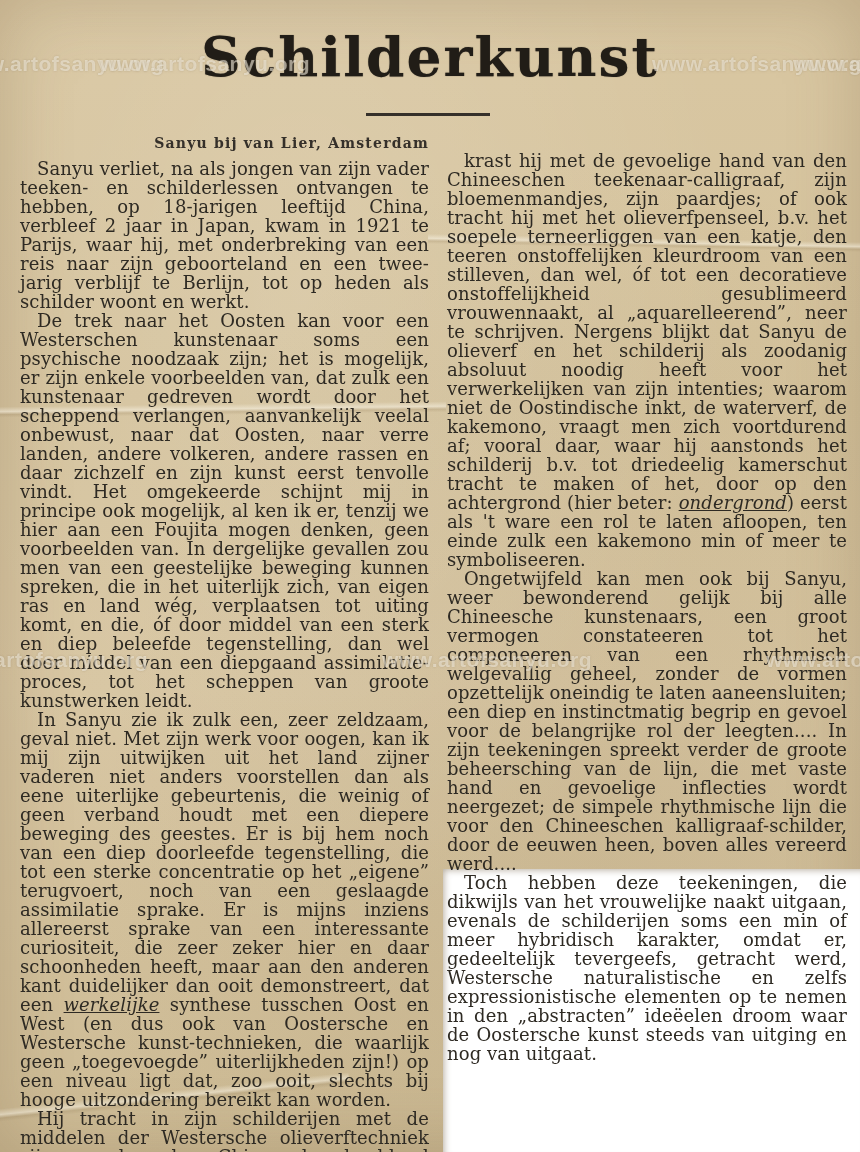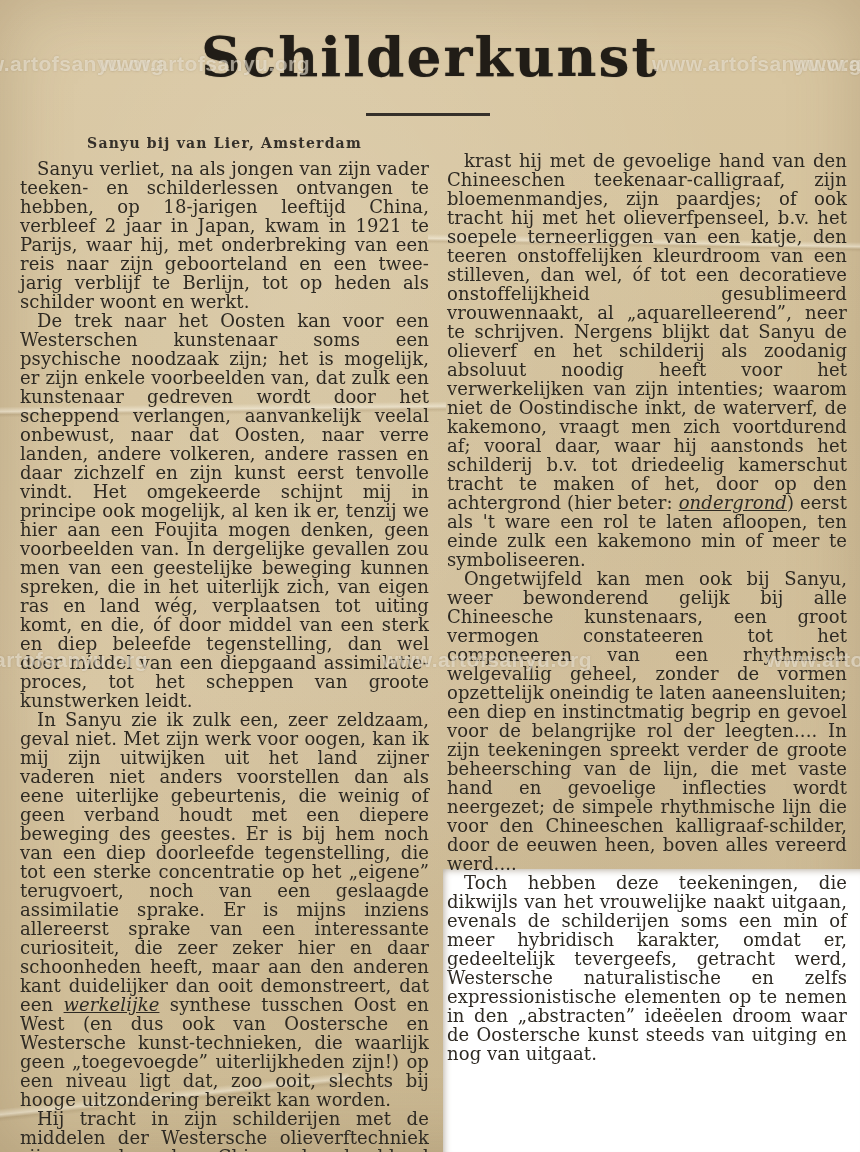--- a/index.html
+++ b/index.html
@@ -64,21 +64,21 @@
     top: 113px;
     width: 124px;
     height: 3px;
     background: #35302a;
   }
   .subtitle {
     position: absolute;
     left: 20px;
     top: 135px;
     width: 409px;
-    text-align: center;
+    text-align: right;
     font-weight: bold;
     font-size: 14px;
     letter-spacing: 1.2px;
     color: #35302a;
   }
   
   .col {
     position: absolute;
     color: #2e2a23;
     font-size: 18px;

